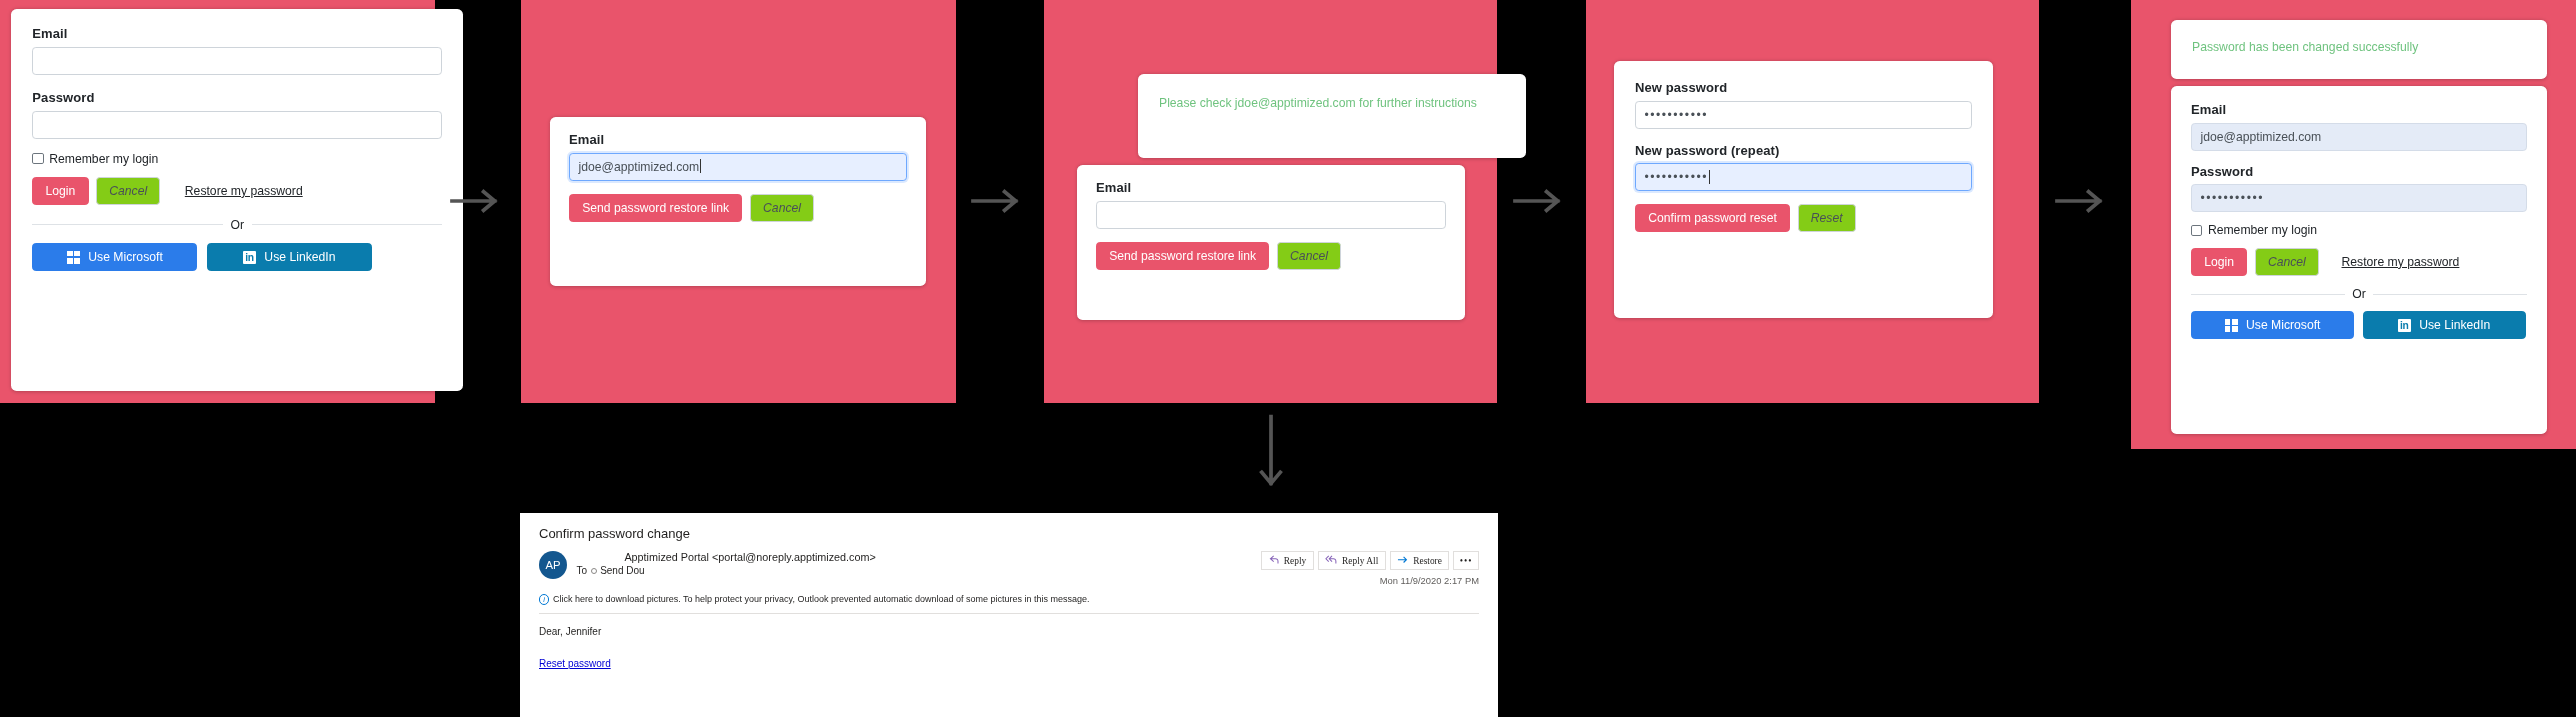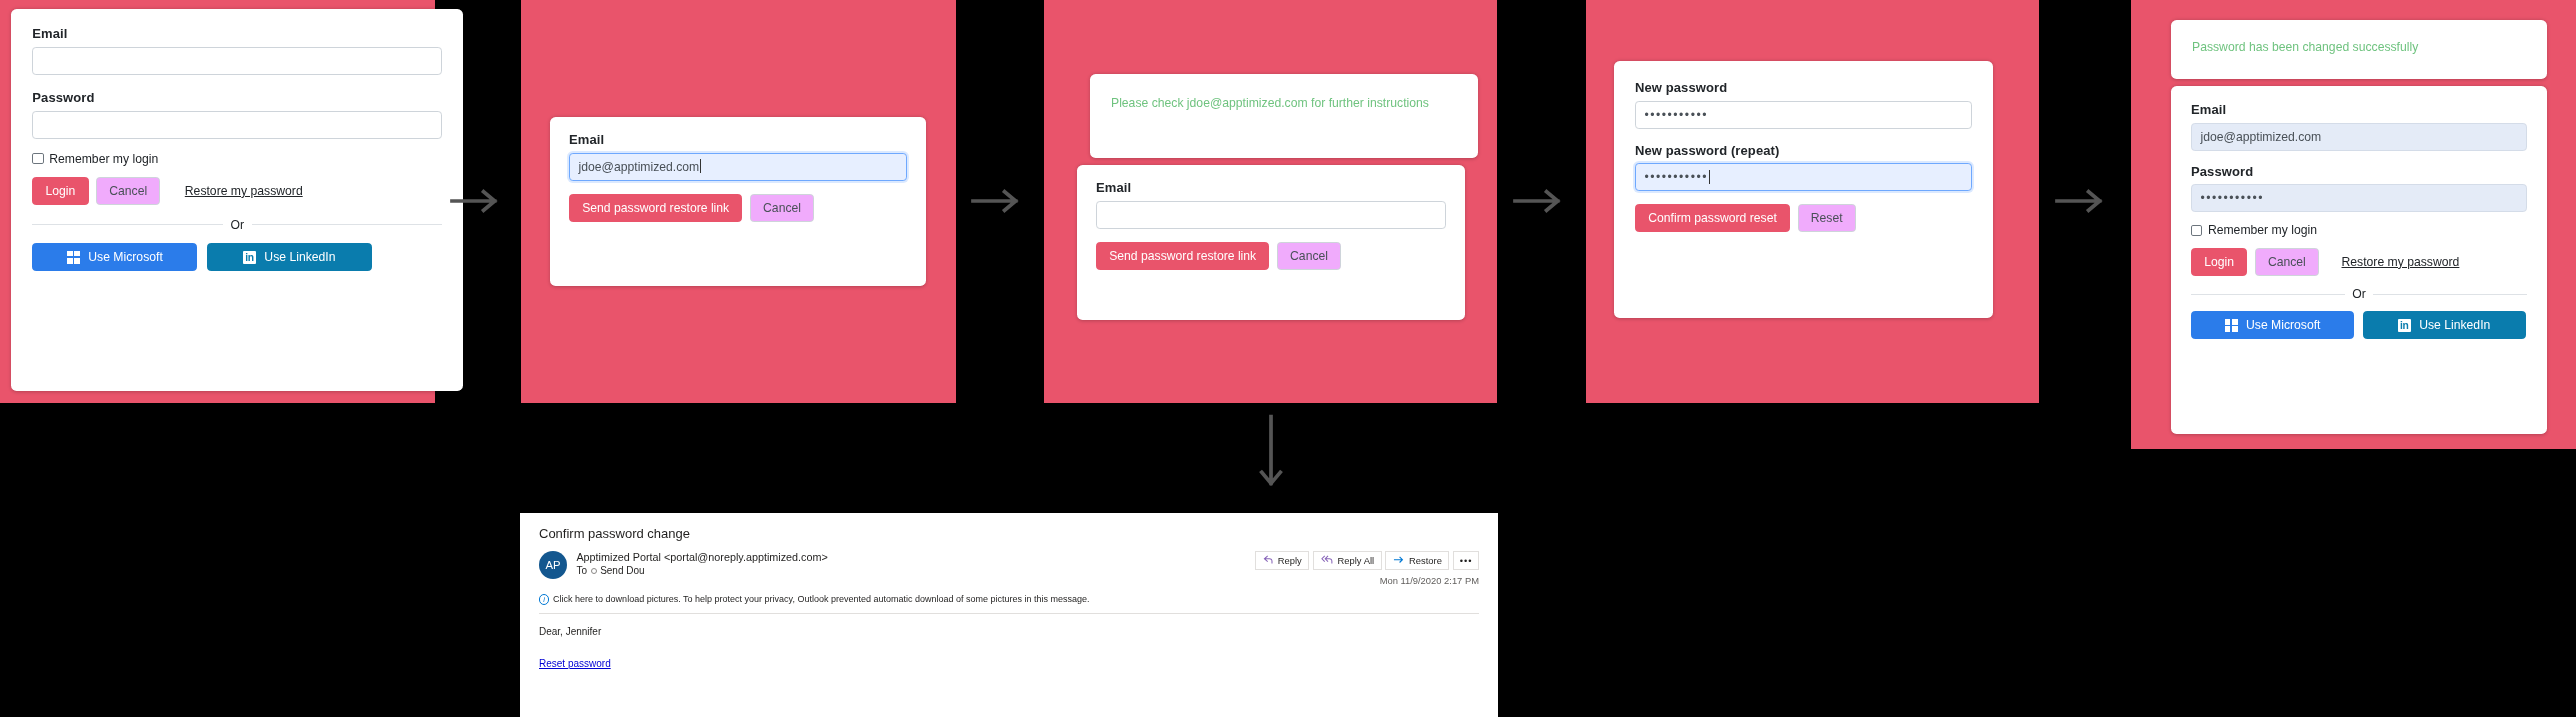--- a/index.html
+++ b/index.html
@@ -42,21 +42,21 @@
   }
   .dots { letter-spacing: 1.5px; font-size: 12.2px; }
 
   .btn {
     display: inline-flex; align-items: center; justify-content: center;
     border-radius: 3.8px; font-size: 12.2px; cursor: pointer;
     font-family: "Liberation Sans", sans-serif; white-space: nowrap;
     border: 0.9px solid transparent; height: 28px; padding: 0 12.2px;
   }
   .btn-pink { background: #e9546b; color: #fff; border-color: #e9546b; }
-  .btn-light { background: #f0abfc; color: #495057; border-color: #ced4da; }
+  .btn-light { background: #84cc16; color: #495057; border-color: #ced4da; font-style: italic; }
   .btn-ms { background: #2b7cea; color: #fff; border-color: #2b7cea; }
   .btn-li { background: #0a7cad; color: #fff; border-color: #0a7cad; }
 
   .chk-row { display: flex; align-items: center; gap: 5.6px; font-size: 12.2px; color: #212529; }
   .chk {
     width: 11.3px; height: 11.3px; border: 0.9px solid #6c757d;
     border-radius: 1.9px; background: #fff; flex: 0 0 auto;
   }
 
   .link-restore {
@@ -91,37 +91,37 @@
     position: absolute; background: #fff; overflow: hidden;
     font-family: "Liberation Sans", sans-serif;
   }
   .mail-subject { font-size: 13px; color: #201f1e; }
   .avatar {
     width: 28px; height: 28px; border-radius: 50%;
     background: #13578f; color: #fff; font-size: 11.3px;
     display: flex; align-items: center; justify-content: center;
     flex: 0 0 auto;
   }
-  .mail-from { font-size: 10.8px; color: #201f1e; }
+  .mail-from { font-size: 10.8px; color: #201f1e; margin-left: 48px; }
   .mail-to { font-size: 10px; color: #201f1e; margin-top: 1.9px; }
   .pres-dot {
     display: inline-block; width: 6.6px; height: 6.6px; border-radius: 50%;
     border: 0.9px solid #8a8886; vertical-align: 0px; margin: 0 2.8px 0 3.8px;
   }
   .mail-info { display: flex; align-items: flex-start; gap: 3.8px; font-size: 9px; color: #201f1e; }
   .info-i {
     width: 10.3px; height: 10.3px; border: 0.9px solid #0078d4; border-radius: 50%;
     color: #0078d4; font-size: 7.5px; font-style: italic;
     display: flex; align-items: center; justify-content: center; flex: 0 0 auto;
   }
   .mail-actions { display: flex; gap: 3.8px; }
   .act-btn {
     display: flex; align-items: center; gap: 4.7px; height: 19px; padding: 0 6.6px;
     border: 0.9px solid #e1dfdd; background: #fff; font-size: 9.4px; color: #201f1e;
-    font-family: Liberation Sans, sans-serif; cursor: pointer;
+    font-family: Liberation Serif, serif; cursor: pointer;
   }
   .mail-date { font-size: 9.4px; color: #605e5c; text-align: right; }
   .mail-body { font-size: 10px; color: #201f1e; }
   .mail-link { font-size: 10px; color: #0000d4; text-decoration: underline; cursor: pointer; text-align: center; }
   .mail-rule { height: 0.9px; background: #e1dfdd; }
 </style>
 </head>
 <body>
 
 <div class="stage">
@@ -185,21 +185,21 @@
     </div>
   </div>
 
   <div class="arrow" style="left:971px;top:188px;">
     <svg width="56" height="26" viewBox="0 0 60 28">
         <path d="M2 14 H48 M36 4 L48 14 L36 24" stroke="#555" stroke-width="4" fill="none" stroke-linecap="square"></path>
       </svg>
   </div>
 
   <div class="panel" style="left:1044px;top:0;width:453px;height:403px;"></div>
-  <div class="card" style="left:1090px;top:74px;width:388px;height:84px;">
+  <div class="card" style="left:1138px;top:74px;width:388px;height:84px;">
     <div style="padding:20px 21px;">
       <div class="success-msg">Please check jdoe@apptimized.com for further instructions</div>
     </div>
   </div>
   <div class="card" style="left:1077px;top:165px;width:388px;height:155px;">
     <div style="padding:15px 19px;">
       <label class="fld-label">Email</label>
       <input class="input" style="margin-bottom: 13px;" value="">
       <div class="btn-row">
         <button class="btn btn-pink">Send password restore link</button>

